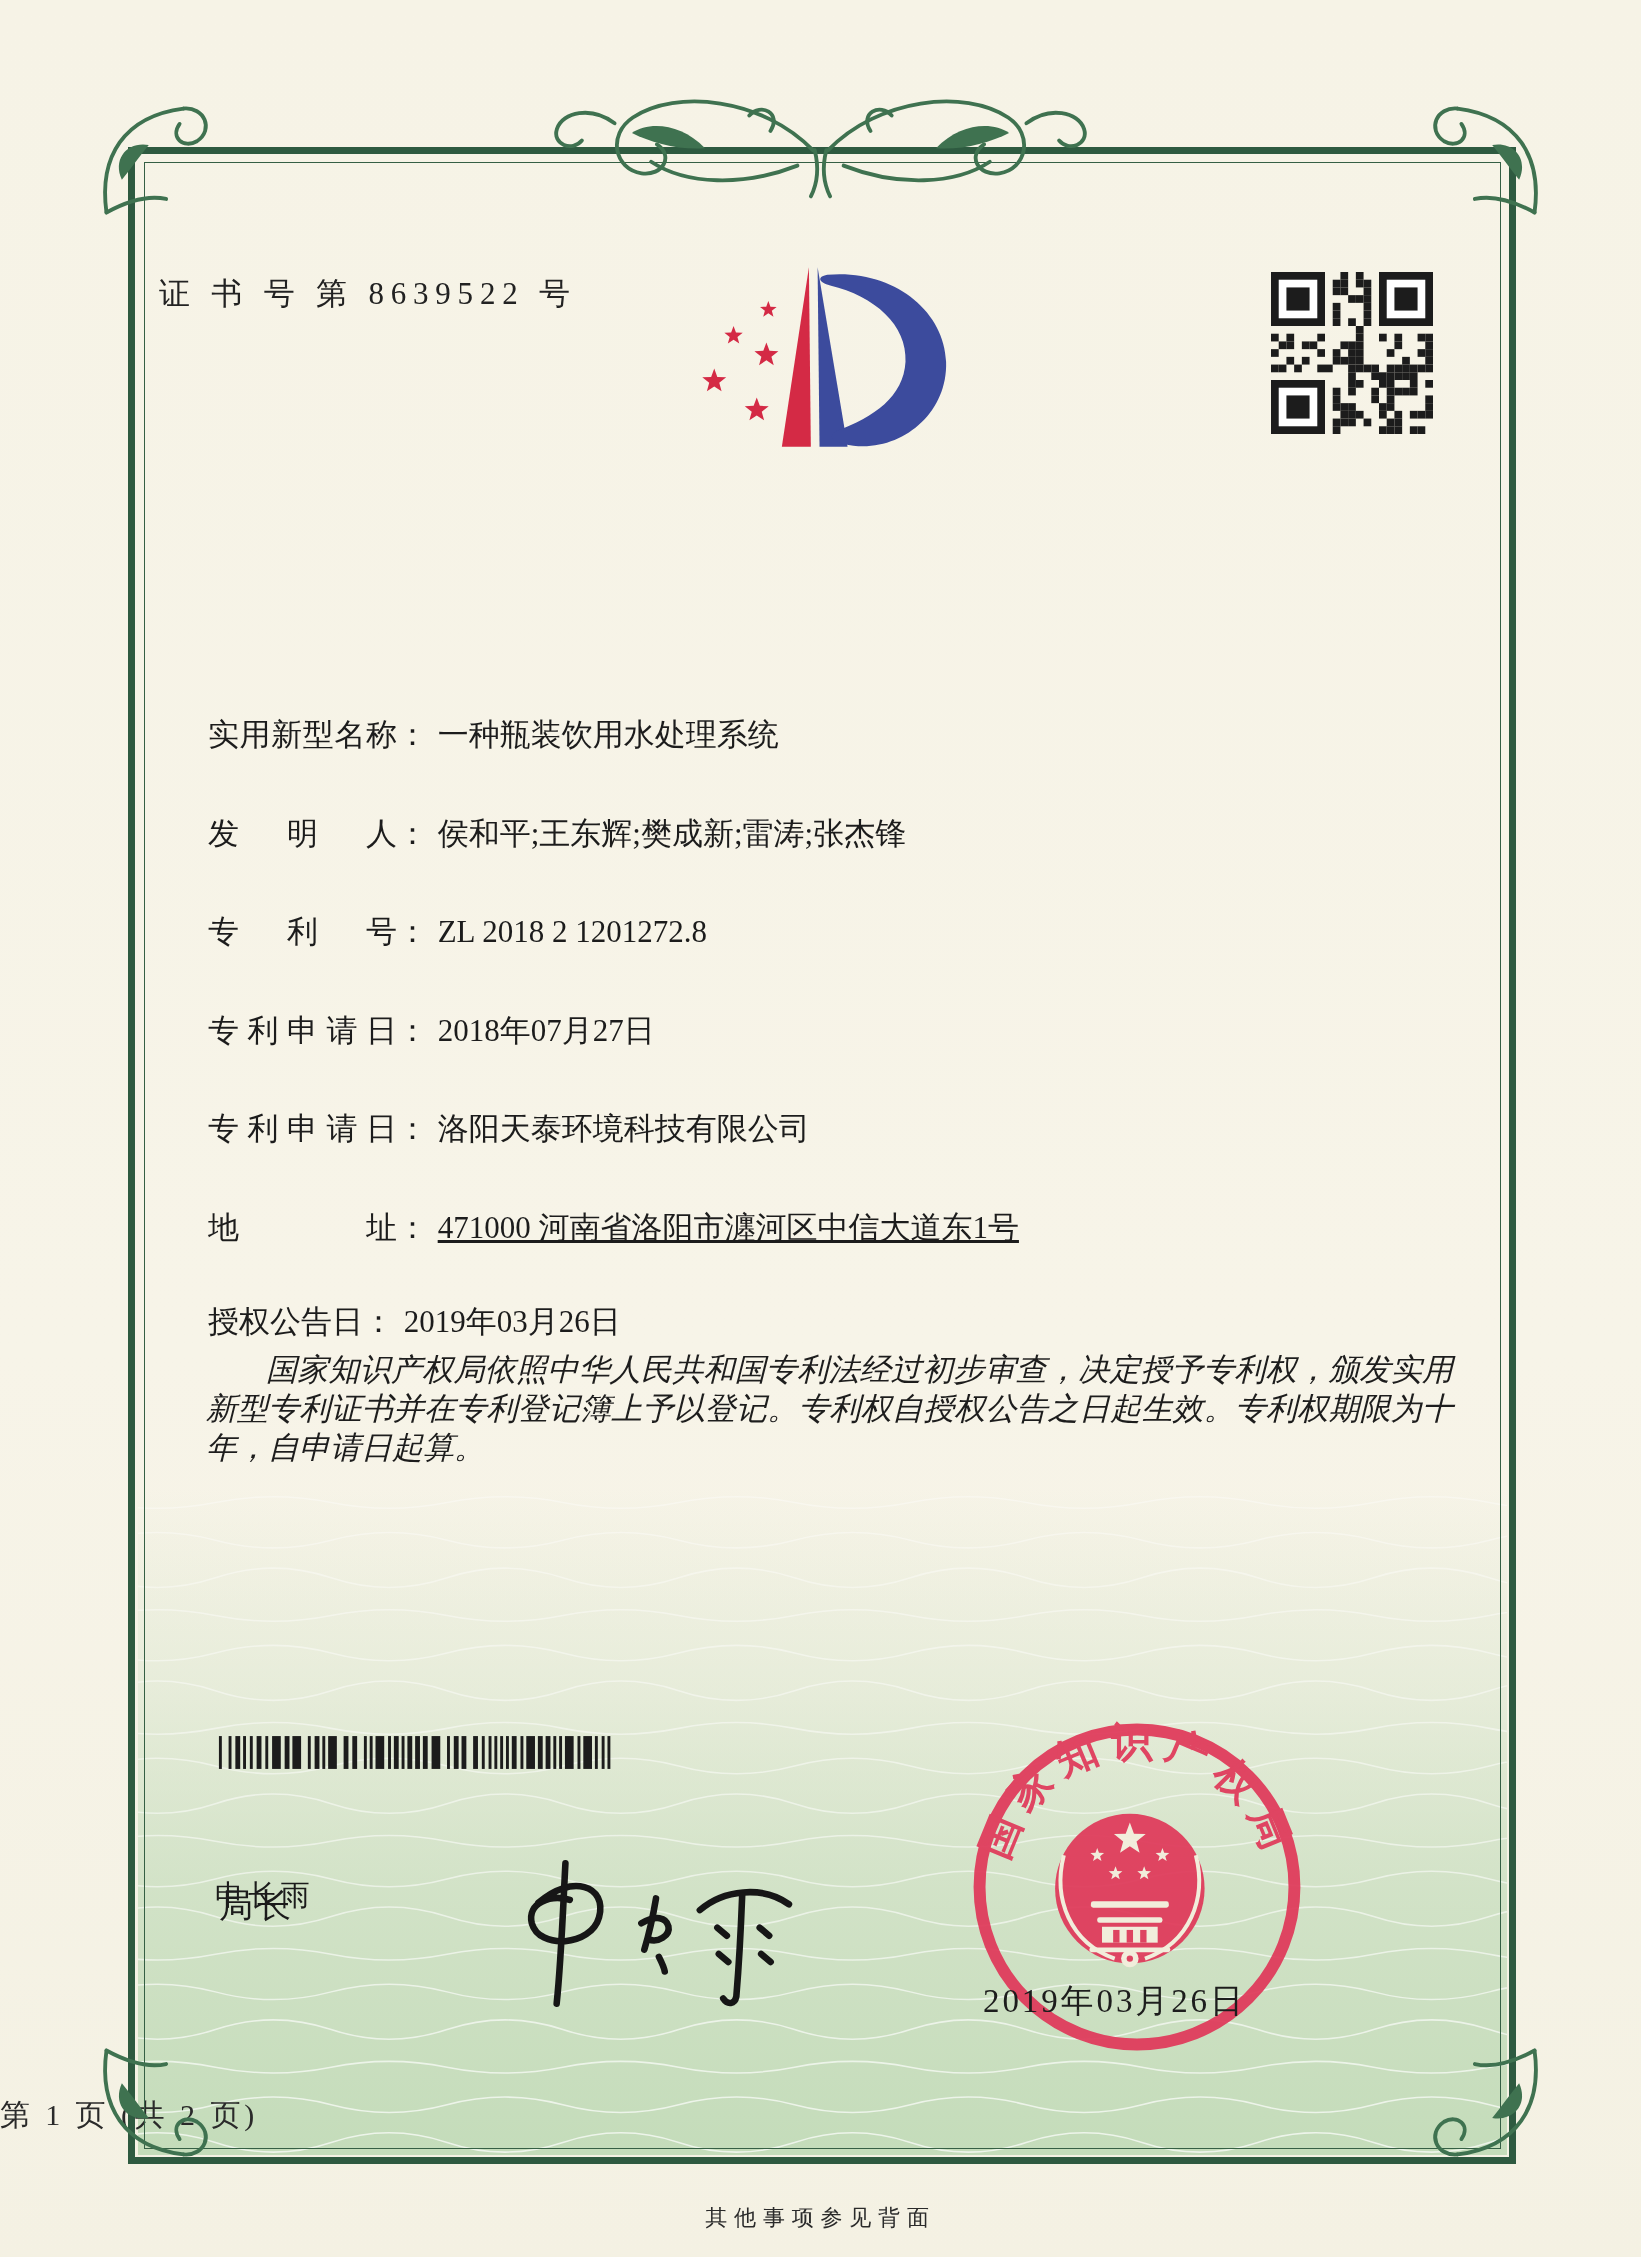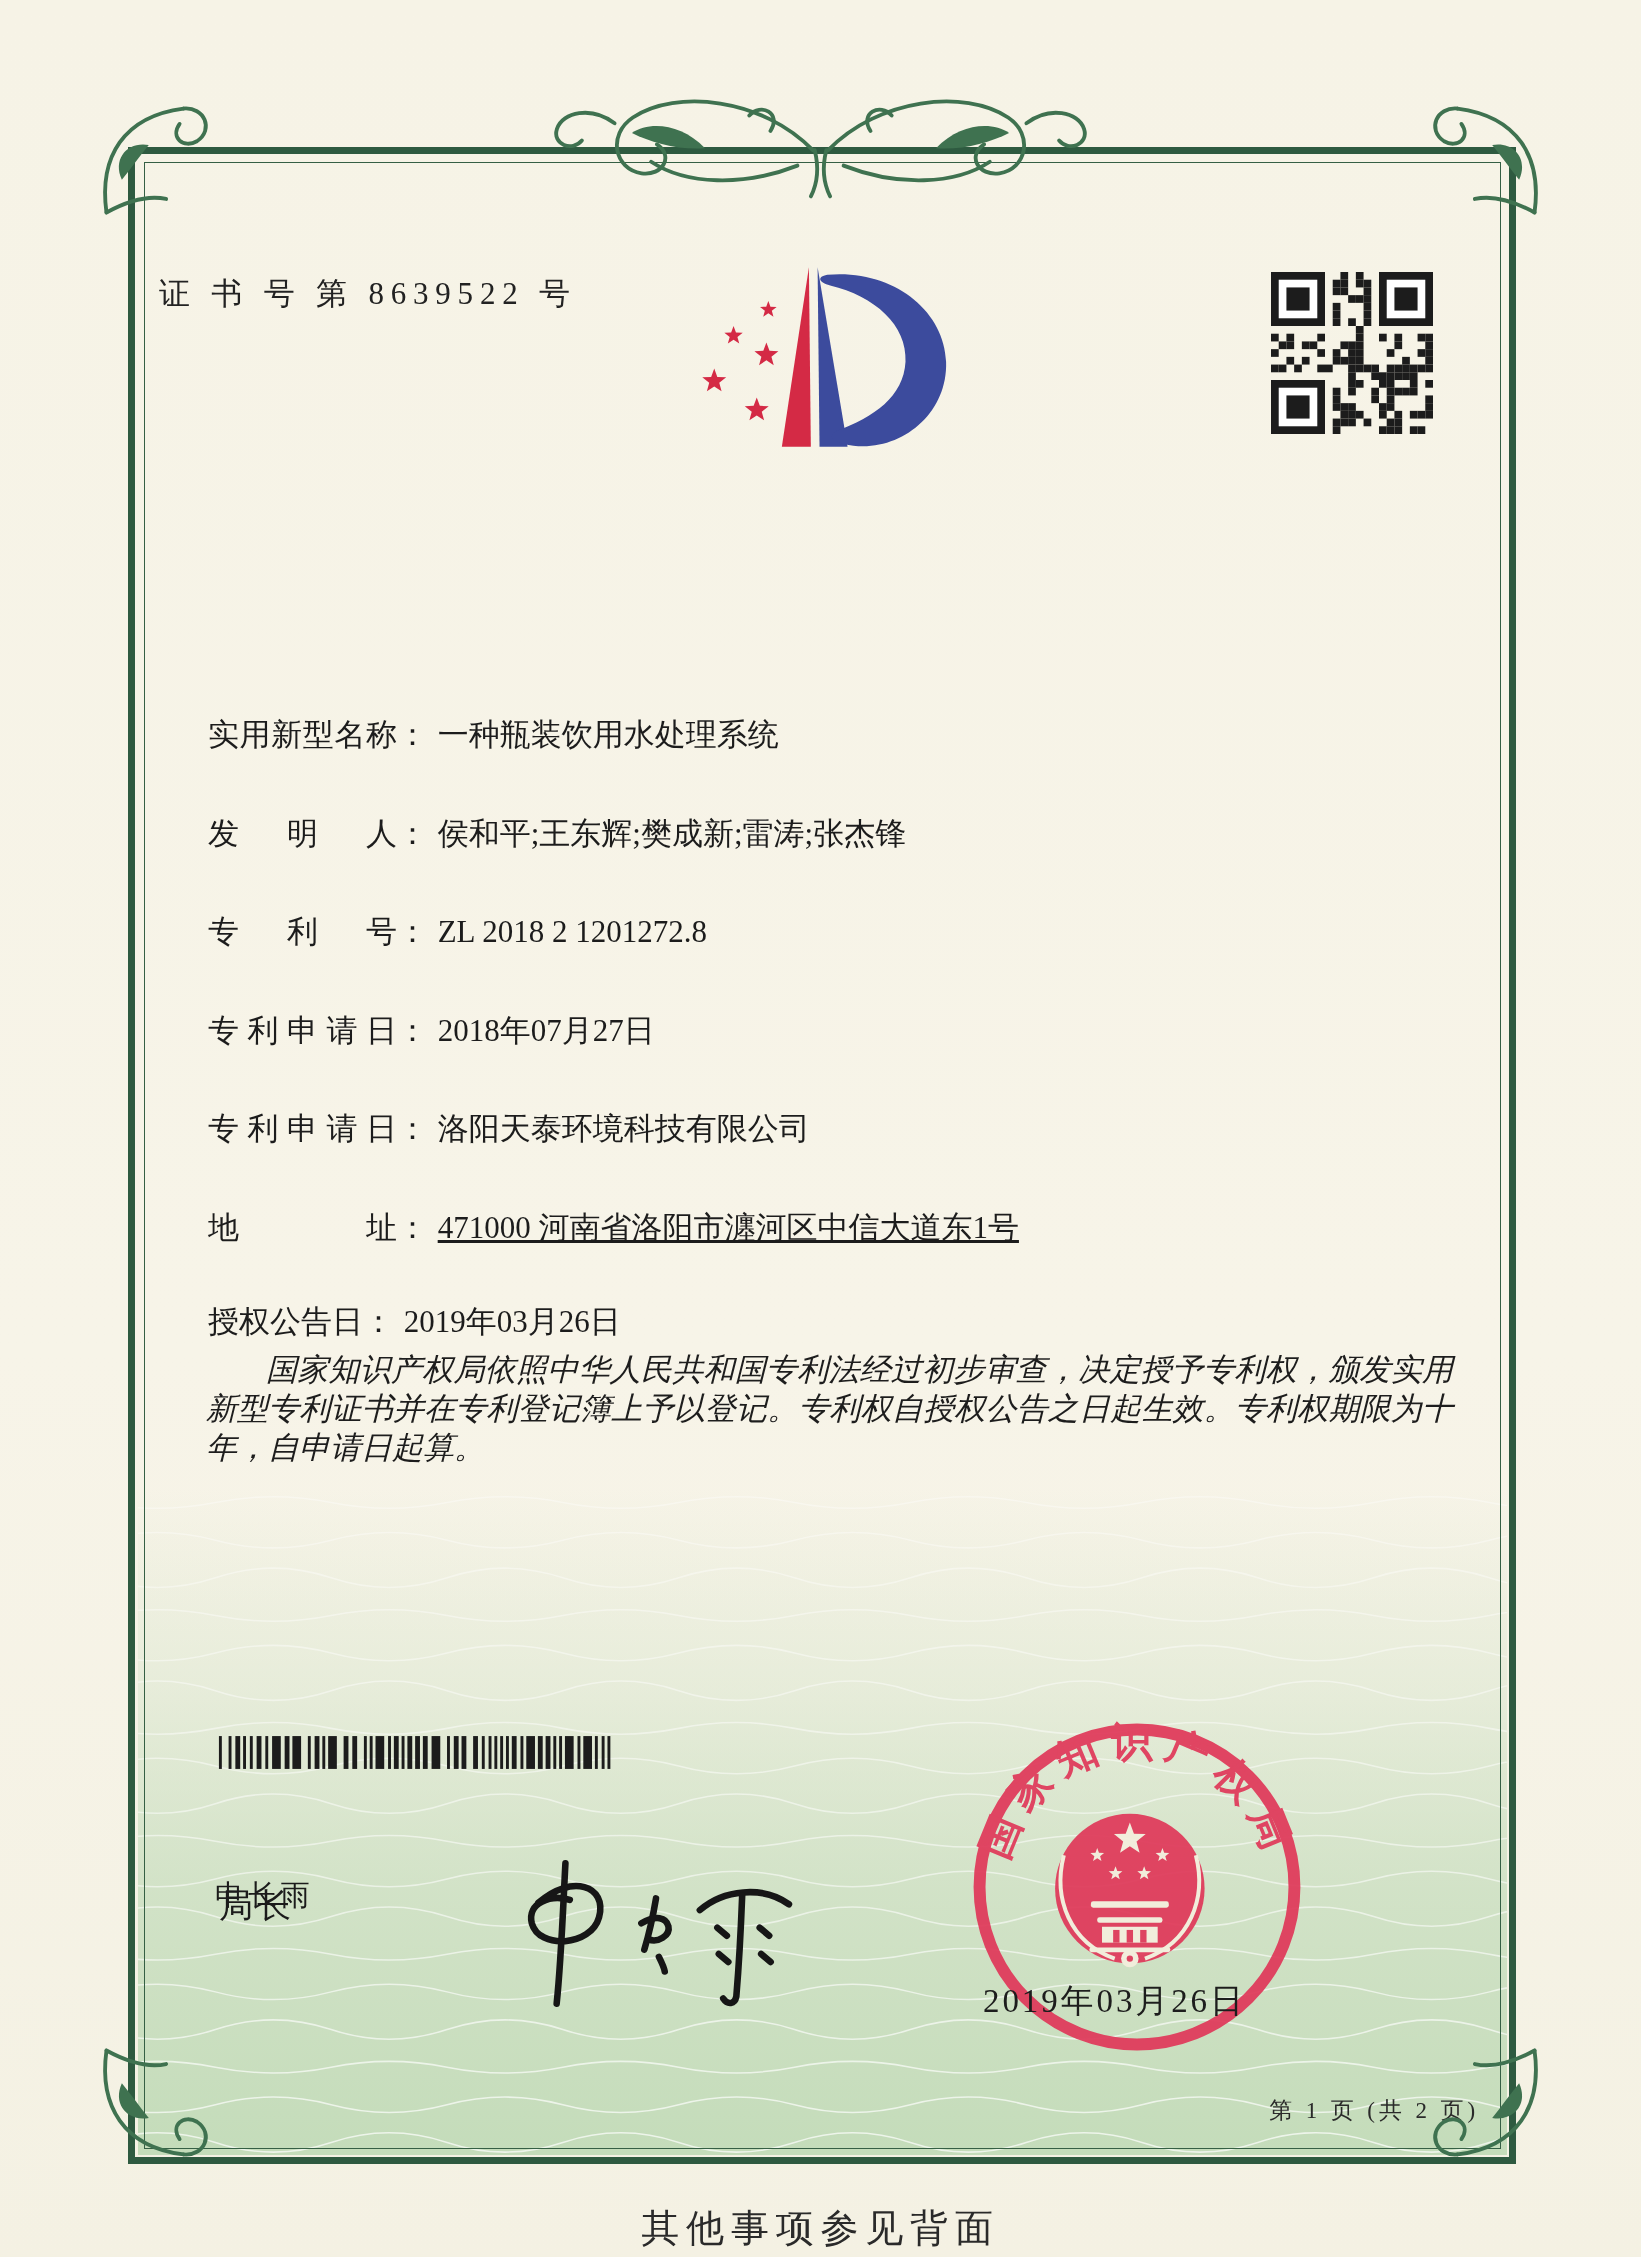--- a/index.html
+++ b/index.html
@@ -22,22 +22,22 @@
   .fcolon{display:inline-block;margin-right:9.7px;}
   .grant-right{position:absolute;left:601px;top:0;}
   .paras{position:absolute;left:206px;top:1350px;width:1247px;z-index:3;font-size:31px;line-height:39px;color:#1d1d1d;text-align:justify;font-style:italic;}
   .paras p{margin:0;text-indent:60px;}
   .barcode-wrap{position:absolute;left:217px;top:1736px;z-index:3;}
   .director-label{position:absolute;left:219px;top:1883px;font-size:34px;letter-spacing:3.9px;color:#1b1b1b;z-index:3;}
   .director-name{position:absolute;left:215px;top:1876px;font-size:29px;letter-spacing:3.9px;color:#1b1b1b;z-index:3;}
   .signature{position:absolute;left:469px;top:1829px;z-index:3;}
   .seal{position:absolute;left:970px;top:1720px;z-index:3;opacity:.93;}
   .seal-date{position:absolute;left:983px;top:1979px;width:319px;font-size:33px;letter-spacing:2.9px;color:#1d1d1d;z-index:3;white-space:nowrap;}
-  .page-no{position:absolute;left:0;top:2095px;width:1479px;text-align:right;font-size:23px;letter-spacing:3.9px;color:#2a2a2a;z-index:3;}
-  .footer-note{position:absolute;left:0;top:2203px;width:1641px;text-align:center;font-size:38px;letter-spacing:6.8px;color:#2a2a2a;z-index:3;}
+  .page-no{position:absolute;left:0;top:2095px;width:1479px;text-align:left;font-size:30px;letter-spacing:3.9px;color:#2a2a2a;z-index:3;}
+  .footer-note{position:absolute;left:0;top:2203px;width:1641px;text-align:center;font-size:22px;letter-spacing:6.8px;color:#2a2a2a;z-index:3;}
   .orn{position:absolute;z-index:5;pointer-events:none;}
 </style>
 </head>
 <body>
 
 <div id="page">
 
   <div class="wave-zone">
     <svg id="waves" width="1369" height="666" viewBox="0 0 1418 690">
         <path d="M-40,14 q 60,12 120,0 t 120,0 q 60,12 120,0 t 120,0 q 60,12 120,0 t 120,0 q 60,12 120,0 t 120,0 q 60,12 120,0 t 120,0 q 60,12 120,0 t 120,0 q 60,12 120,0 t 120,0" fill="none" stroke="rgba(255,255,255,0.35)" stroke-width="1.6"></path>

